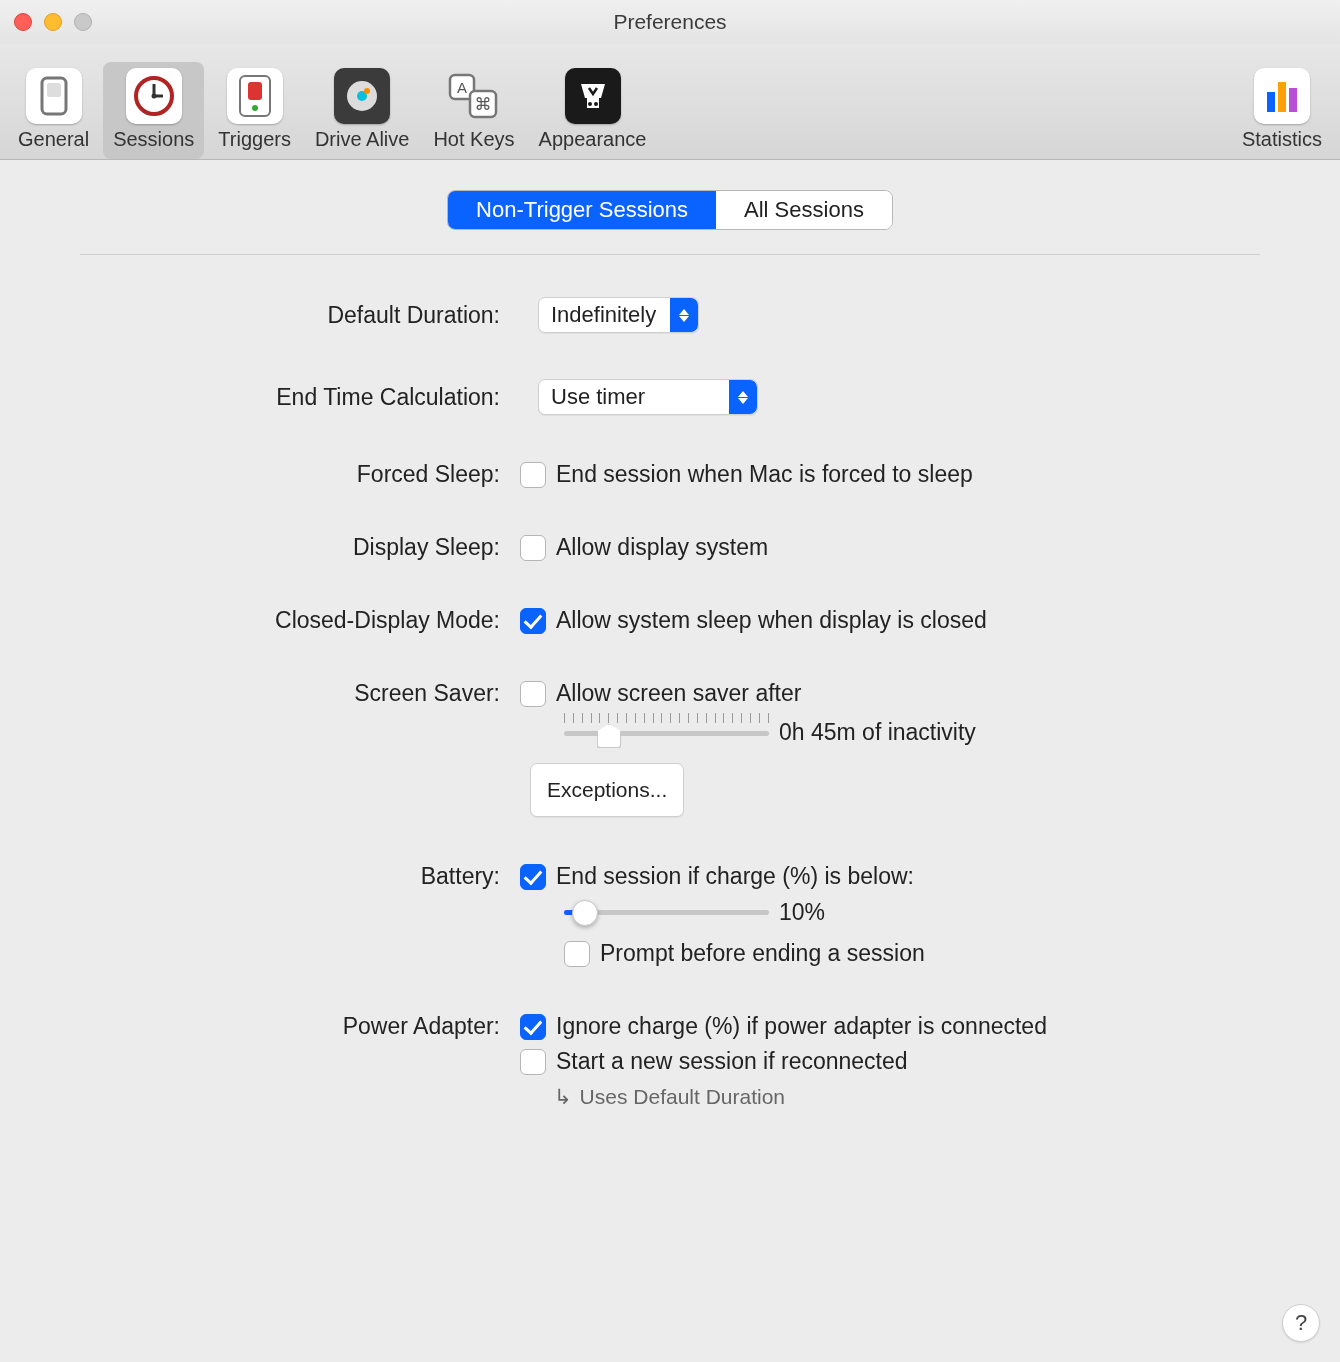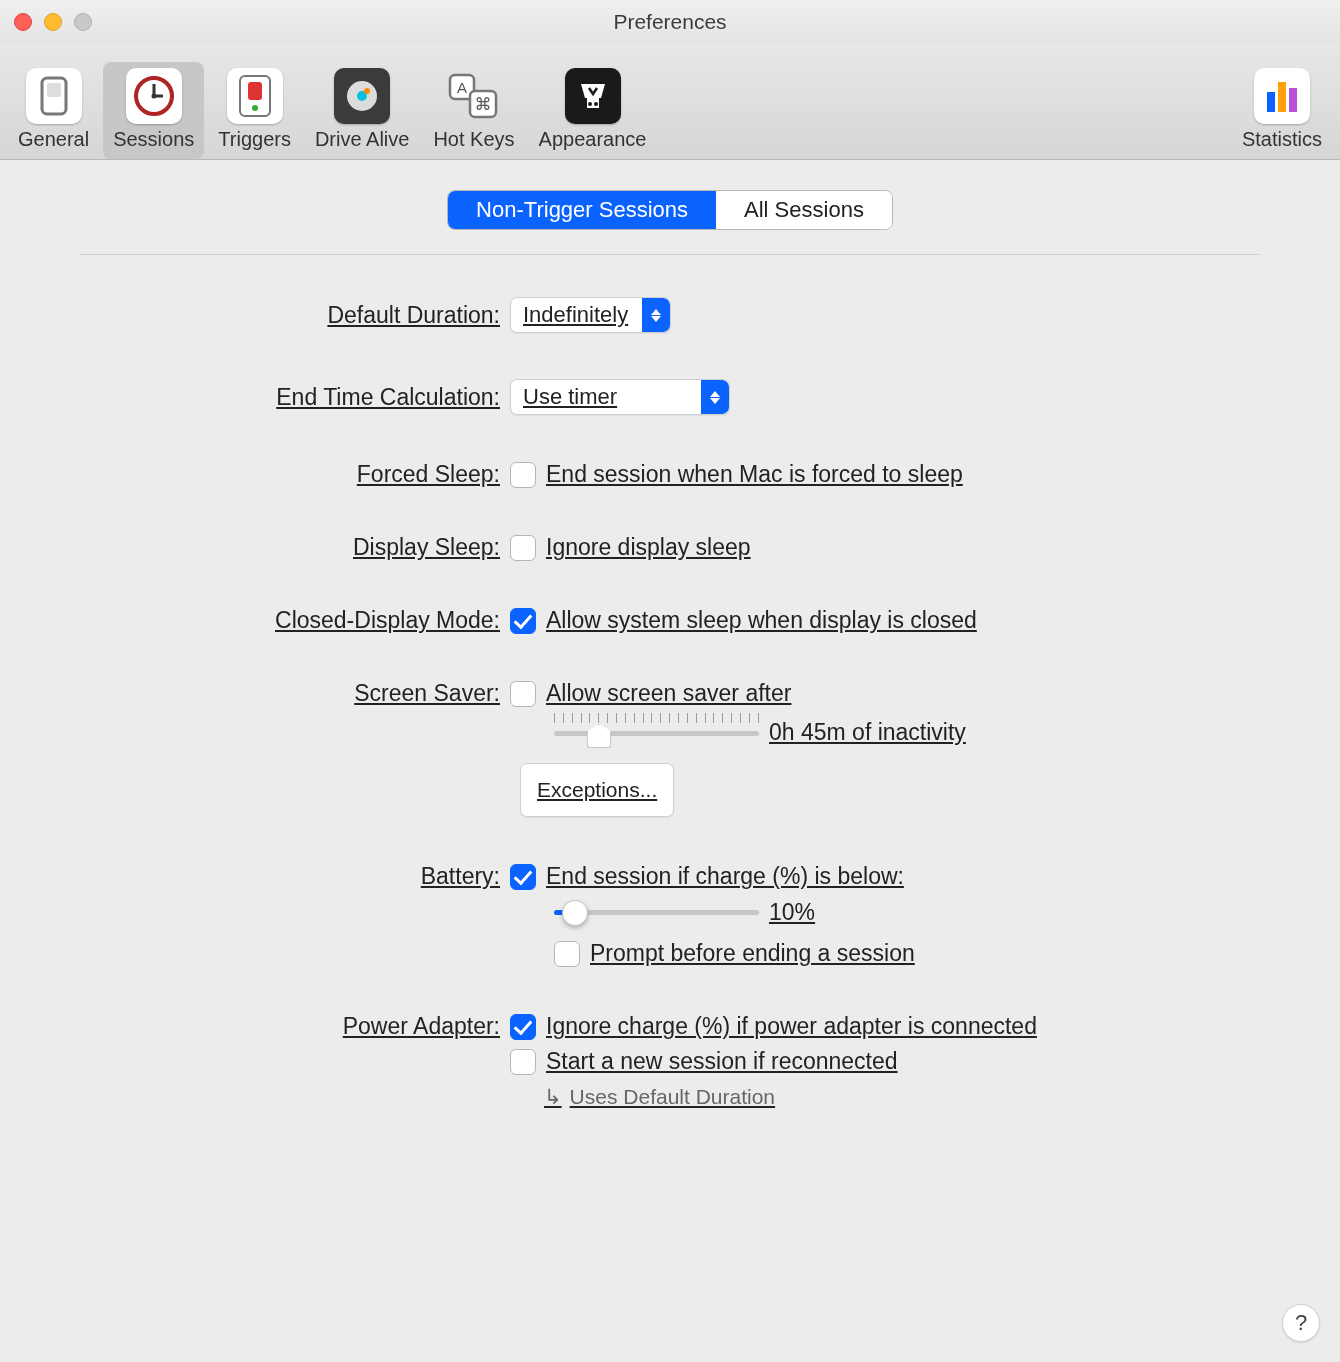--- a/index.html
+++ b/index.html
@@ -109,23 +109,22 @@
 
   hr.divider {
     border:none;
     border-top:1px solid #d0d0d0;
     margin:0 0 36px 0;
   }
 
   .form {
     display:grid;
     grid-template-columns: 420px 1fr;
-    column-gap:10px;
-    align-items:center;
-    text-decoration:underline;
+    column-gap:20px;
+    align-items:center;
   }
   .row-label {
     text-align:right;
     font-size:23px;
     color:#222;
     padding:6px 0;
   }
   .row-ctrl {
     display:flex;
     align-items:center;
@@ -140,20 +139,21 @@
   .popup {
     display:inline-flex;
     align-items:center;
     background:#fff;
     border:1px solid #cfcfcf;
     border-radius:7px;
     height:36px;
     padding:0 0 0 12px;
     box-shadow:0 1px 1px rgba(0,0,0,.06);
     font-size:22px;
+    margin-left:18px;
   }
   .popup .cap {
     width:28px;
     height:100%;
     background:#0b63ff;
     border-top-right-radius:7px;
     border-bottom-right-radius:7px;
     margin-left:14px;
     display:flex;
     flex-direction:column;
@@ -440,21 +440,21 @@
     <div class="row-label">Forced Sleep:</div>
     <div class="row-ctrl">
       <span class="chk"></span>
       <span class="chk-label">End session when Mac is forced to sleep</span>
     </div>
     <div class="spacer-row"></div>
 
     <div class="row-label">Display Sleep:</div>
     <div class="row-ctrl">
       <span class="chk"></span>
-      <span class="chk-label">Ignore display sleep</span>
+      <span class="chk-label">Allow display system</span>
     </div>
     <div class="spacer-row"></div>
 
     <div class="row-label">Closed-Display Mode:</div>
     <div class="row-ctrl">
       <span class="chk checked"></span>
       <span class="chk-label">Allow system sleep when display is closed</span>
     </div>
     <div class="spacer-row"></div>
 

